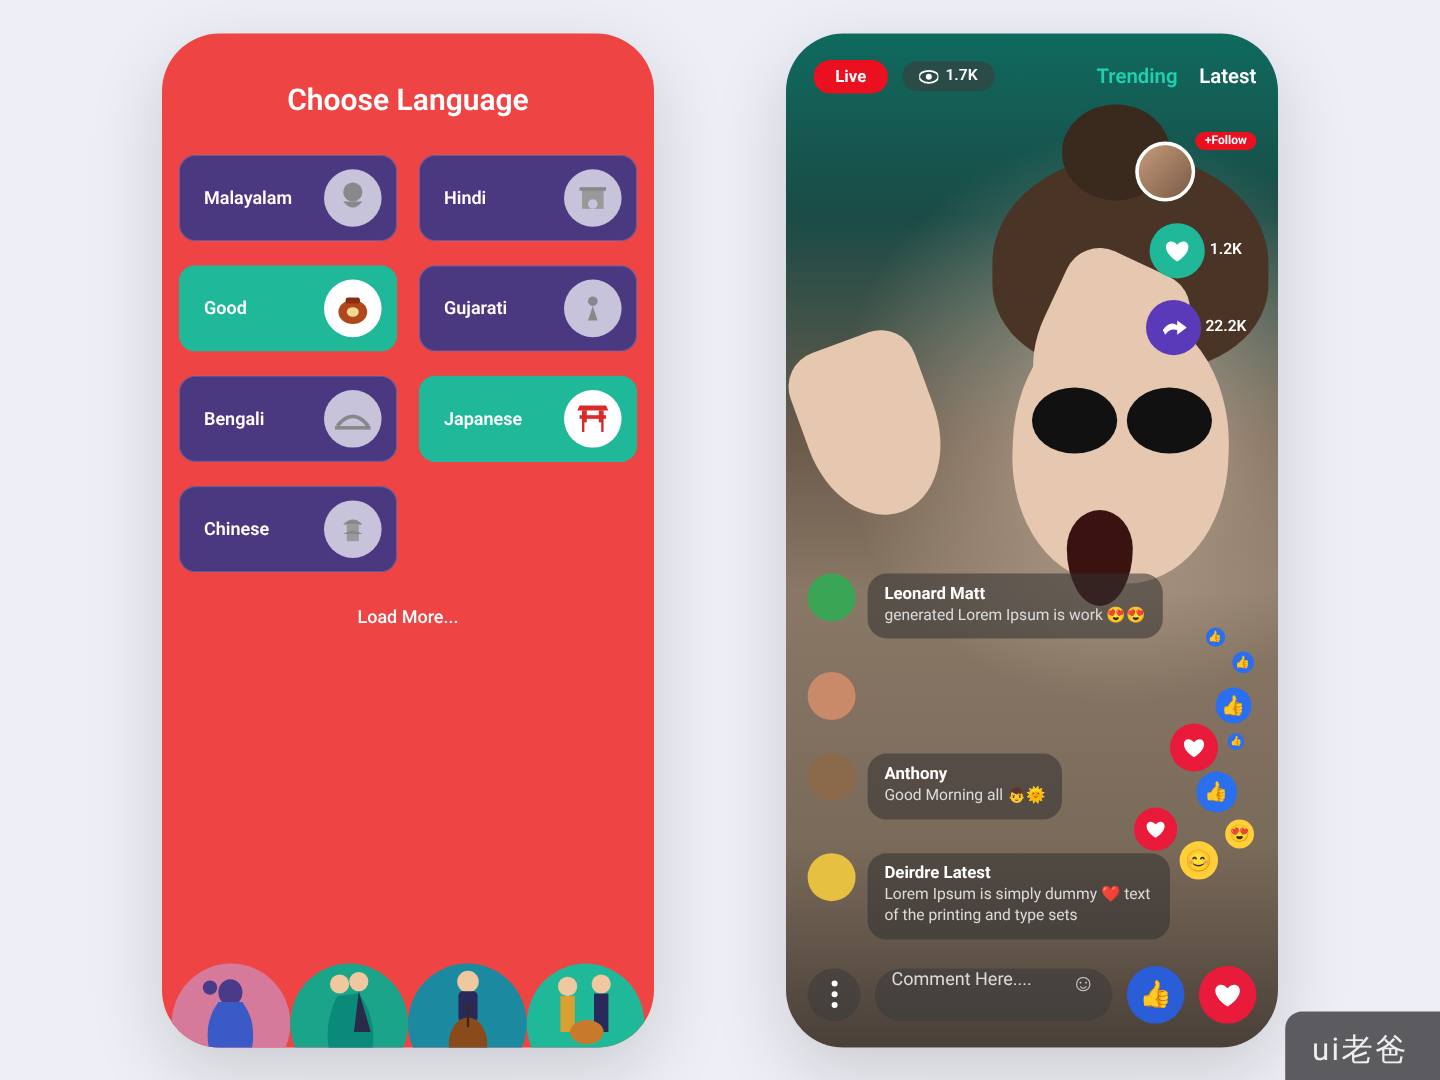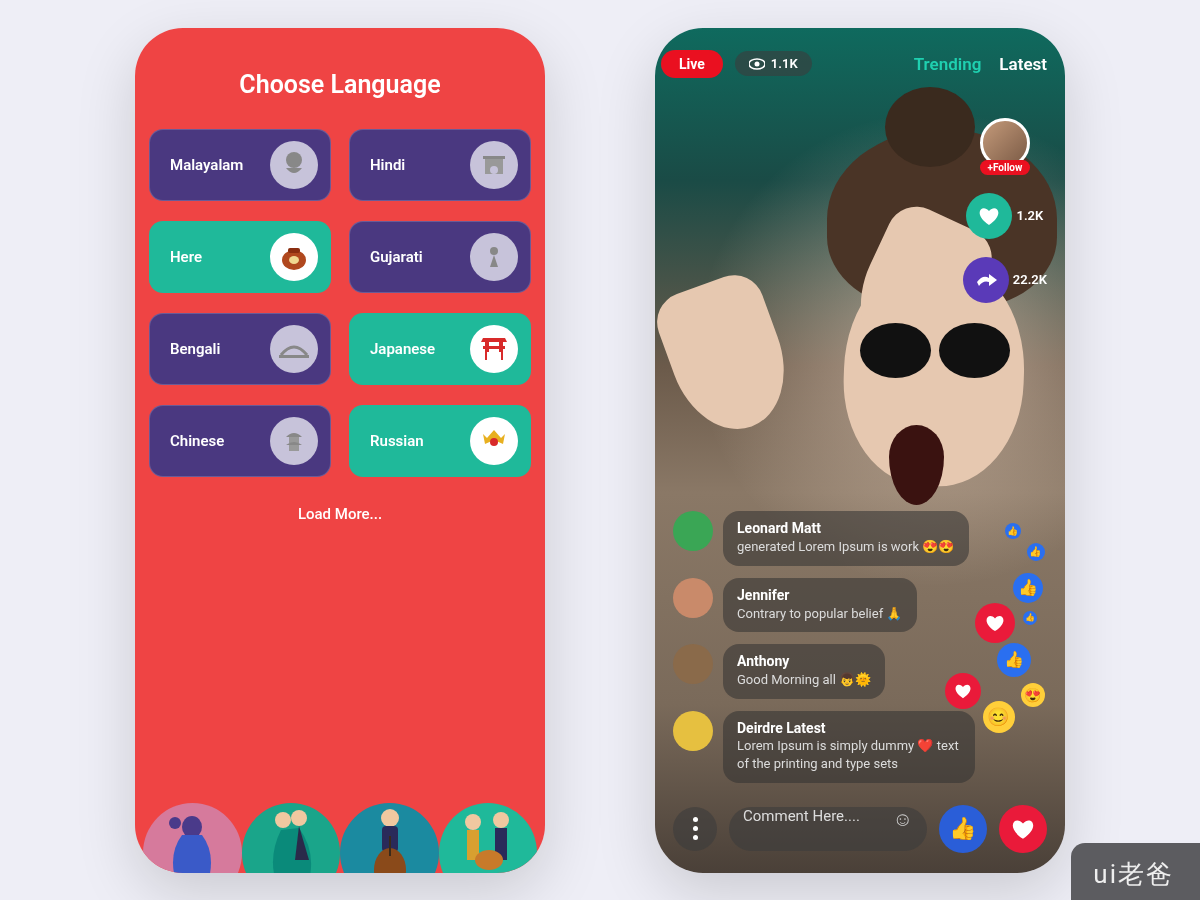--- a/index.html
+++ b/index.html
@@ -126,21 +126,21 @@
     position:absolute; left:57%; top:47%;
     width:55px; height:80px; background:#3a1210;
     border-radius:50% 50% 50% 50% / 40% 40% 60% 60%;
   }
   .hand{
     position:absolute; width:110px;height:150px; background:#e6c8b0; border-radius:30px 30px 50% 50%;
   }
   .hand.left{ left:4%; top:30%; transform:rotate(-20deg);}
   .hand.right{ right:22%; top:22%; transform:rotate(25deg);}
   .top-bar {
-    position: absolute; top: 22px; left: 6px; right: 18px;
+    position: absolute; top: 22px; left: 23px; right: 18px;
     display: flex; align-items: center; gap: 12px;
   }
   .live-badge {
     background: #ea1020;
     border-radius: 18px;
     padding: 6px 18px;
     font-weight: 700;
     font-size: 14px;
   }
   .viewers-badge {
@@ -158,21 +158,21 @@
     font-weight: 600;
     justify-content: center;
   }
   .tab { cursor: pointer; }
   .tab.active { color: #1fd0b0; }
   .side-actions {
     position: absolute;
     top: 90px; right: 18px;
     display: flex; flex-direction: column; align-items: center; gap: 18px;
   }
-  .avatar-wrap{display:flex;flex-direction:column;align-items:flex-start;}
+  .avatar-wrap{display:flex;align-items:flex-start;}
   .avatar-circle {
     width: 50px; height: 50px;
     border-radius: 50%;
     border: 3px solid #fff;
     background: linear-gradient(135deg,#c49a7a,#7a5a45);
     position:relative;
   }
   .follow-btn {
     background: #ea1020;
     font-size: 10px;
@@ -188,21 +188,21 @@
   }
   .circle-btn {
     width: 46px; height: 46px; border-radius: 50%;
     display: flex; align-items: center; justify-content: center;
   }
   .circle-btn.teal { background: #1fb99a; }
   .circle-btn.purple { background: #5a3ab8; }
   .comments {
     position: absolute;
     left: 18px; right: 90px; bottom: 90px;
-    display: flex; flex-direction: column; gap: 12px;
+    display: flex; flex-direction: column; gap: 28px;
   }
   .comment {
     display: flex; align-items: flex-start; gap: 10px;
   }
   .comment-avatar {
     width: 40px; height: 40px; border-radius: 50%;
     flex-shrink: 0;
   }
   .comment-bubble {
     background: rgba(50,50,50,0.55);
@@ -283,21 +283,21 @@
       <span>Hindi</span>
       <span class="lang-icon">
         <svg width="30" height="30" viewBox="0 0 30 30">
             <rect x="6" y="8" width="18" height="16" fill="#999"></rect>
             <rect x="11" y="16" width="8" height="8" rx="4" fill="#c7c3da"></rect>
             <rect x="4" y="6" width="22" height="3" fill="#888"></rect>
           </svg>
       </span>
     </div>
     <div class="lang-card selected">
-      <span>Here</span>
+      <span>Good</span>
       <span class="lang-icon">
         <svg width="34" height="34" viewBox="0 0 34 34">
             <ellipse cx="17" cy="20" rx="12" ry="10" fill="#b0481e"></ellipse>
             <rect x="11" y="8" width="12" height="5" rx="2" fill="#8a2e10"></rect>
             <ellipse cx="17" cy="20" rx="5" ry="4" fill="#f0d890"></ellipse>
           </svg>
       </span>
     </div>
     <div class="lang-card unselected">
       <span>Gujarati</span>
@@ -330,29 +330,20 @@
       </span>
     </div>
     <div class="lang-card unselected">
       <span>Chinese</span>
       <span class="lang-icon">
         <svg width="28" height="28" viewBox="0 0 28 28">
             <path d="M6 10 Q14 2 22 10" fill="#888"></path>
             <rect x="9" y="10" width="10" height="6" fill="#999"></rect>
             <path d="M6 18 Q14 12 22 18" fill="#888"></path>
             <rect x="9" y="18" width="10" height="6" fill="#999"></rect>
-          </svg>
-      </span>
-    </div>
-    <div class="lang-card selected">
-      <span>Russian</span>
-      <span class="lang-icon">
-        <svg width="34" height="34" viewBox="0 0 34 34">
-            <path d="M17 6 L10 14 L6 10 L8 20 L17 16 L26 20 L28 10 L24 14 Z" fill="#e8b020"></path>
-            <circle cx="17" cy="18" r="4" fill="#d82a2a"></circle>
           </svg>
       </span>
     </div>
   </div>
 
   <div class="load-more">Load More...</div>
 
   <div class="bottom-illus">
     <div class="illus-circle" style="background:#d67a9c">
       <svg width="70" height="90" viewBox="0 0 70 90">
@@ -403,21 +394,21 @@
     <div class="mouth"></div>
   </div>
 
   <div class="top-bar">
     <div class="live-badge">Live</div>
     <div class="viewers-badge">
       <svg width="16" height="12" viewBox="0 0 16 12">
           <ellipse cx="8" cy="6" rx="8" ry="5" fill="none" stroke="#fff" stroke-width="1.5"></ellipse>
           <circle cx="8" cy="6" r="2.5" fill="#fff"></circle>
         </svg>
-      <span>1.1K</span>
+      <span>1.7K</span>
     </div>
     <div class="tabs">
       <span class="tab active">Trending</span>
       <span class="tab">Latest</span>
     </div>
   </div>
 
   <div class="side-actions">
     <div class="avatar-wrap">
       <div class="avatar-circle"></div>
@@ -444,24 +435,20 @@
   <div class="comments">
     <div class="comment">
       <div class="comment-avatar" style="background:#3aa655"></div>
       <div class="comment-bubble">
         <div class="comment-name">Leonard Matt</div>
         <div class="comment-text">generated Lorem Ipsum is work 😍😍</div>
       </div>
     </div>
     <div class="comment">
       <div class="comment-avatar" style="background:#c98a6a"></div>
-      <div class="comment-bubble">
-        <div class="comment-name">Jennifer</div>
-        <div class="comment-text">Contrary to popular belief 🙏</div>
-      </div>
     </div>
     <div class="comment">
       <div class="comment-avatar" style="background:#8a6a4a"></div>
       <div class="comment-bubble">
         <div class="comment-name">Anthony</div>
         <div class="comment-text">Good Morning all 👦🌞</div>
       </div>
     </div>
     <div class="comment">
       <div class="comment-avatar" style="background:#e6c040"></div>

